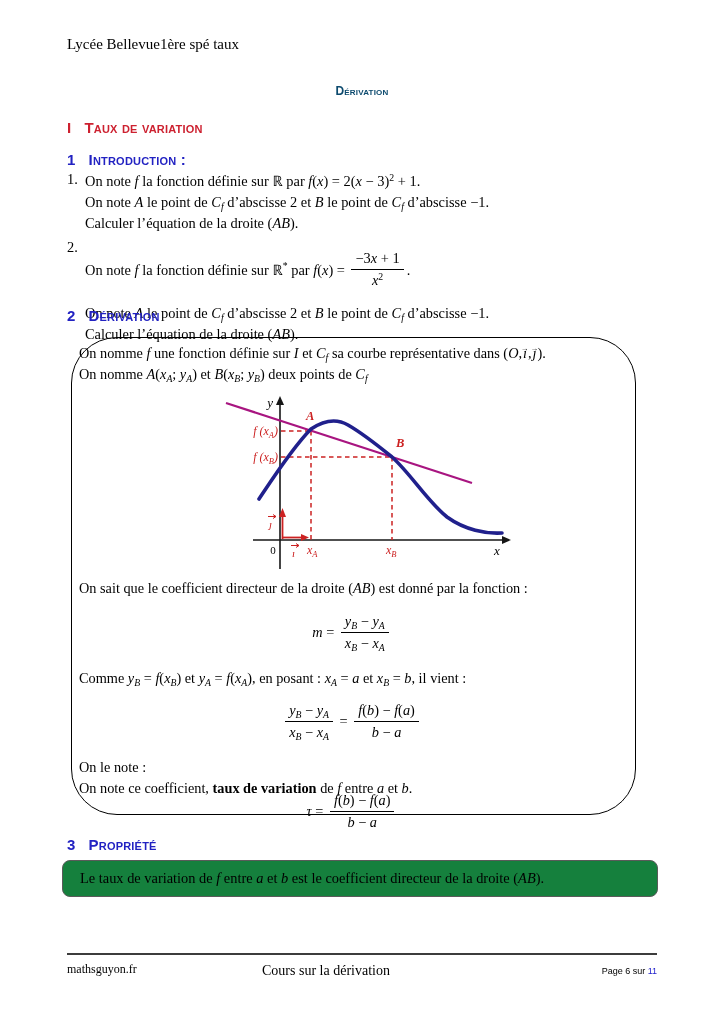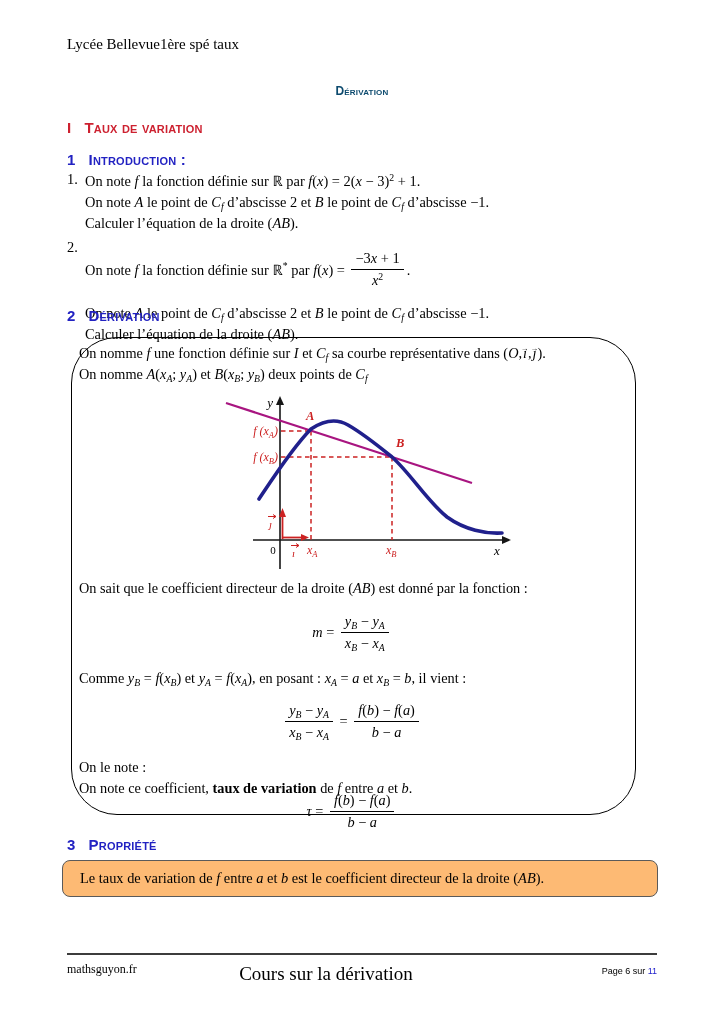--- a/index.html
+++ b/index.html
@@ -36,25 +36,25 @@
   .defbox .line{line-height:21px;}
   .graph{display:block;margin:2px 0 0 120px;}
   .p3{margin-top:8px;}
   .dmath{text-align:center;line-height:21px;}
   .f1{margin:3px 0 2px;}
   .p4{text-align:justify;}
   .f2{margin:2px 0;}
   .f3{margin-top:-18px;}
   
   .propbox{top:860px;left:62px;width:596px;height:37px;border:1px solid #5a5a5a;border-radius:8px;
-           background:#fdba74;box-sizing:border-box;display:flex;align-items:center;padding-left:17px;}
+           background:#15803d;box-sizing:border-box;display:flex;align-items:center;padding-left:17px;}
   
   .frule{top:953px;left:67px;width:590px;border-top:2px solid #3c3c3c;}
   .f-left{top:962px;left:67px;font-size:12px;}
-  .f-center{top:963px;left:0;width:652px;text-align:center;font-size:19px;}
+  .f-center{top:963px;left:0;width:652px;text-align:center;font-size:14px;}
   .f-right{top:966px;right:67px;font-size:9px;font-family:"Liberation Sans",sans-serif;}
   .blue-num{color:#2222cc;}
   
   text{font-family:"Liberation Serif",serif;}
   .gred{fill:#cc2222;}
 </style>
 </head>
 <body>
 
 <div class="page">

